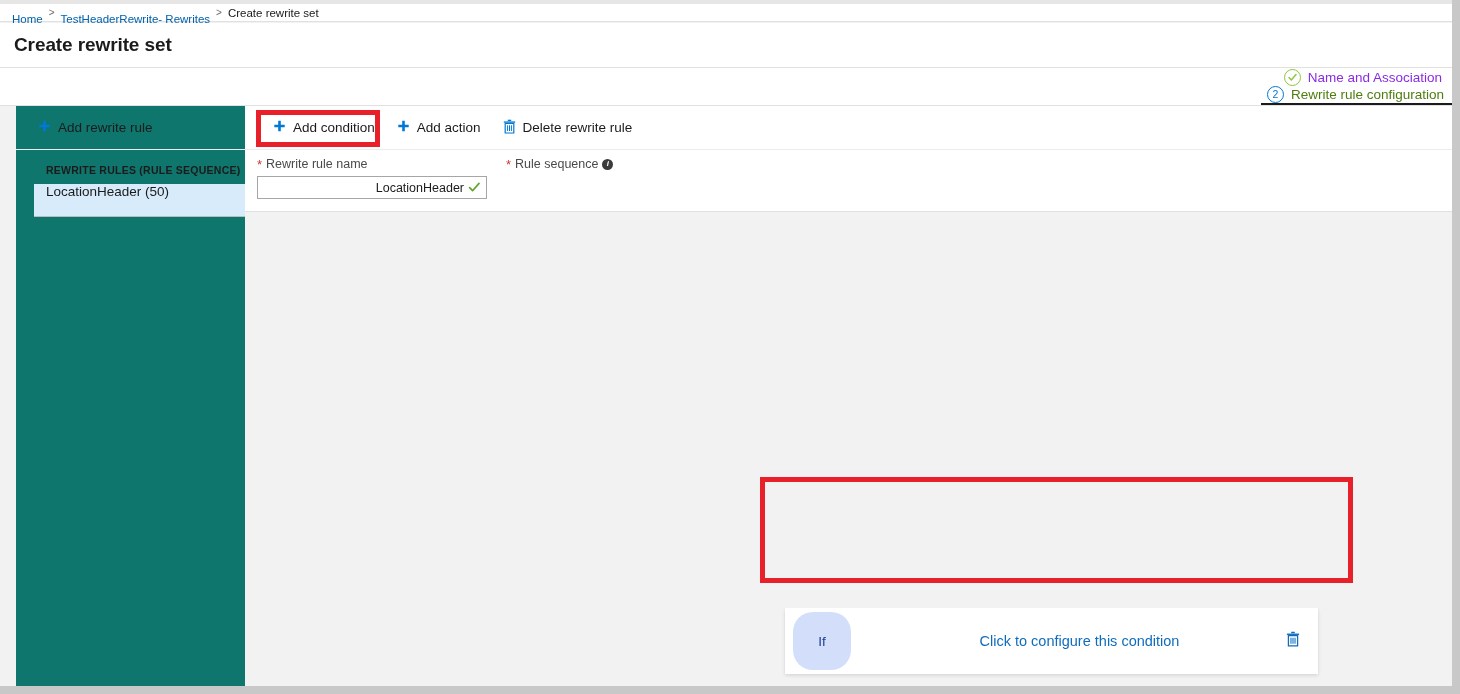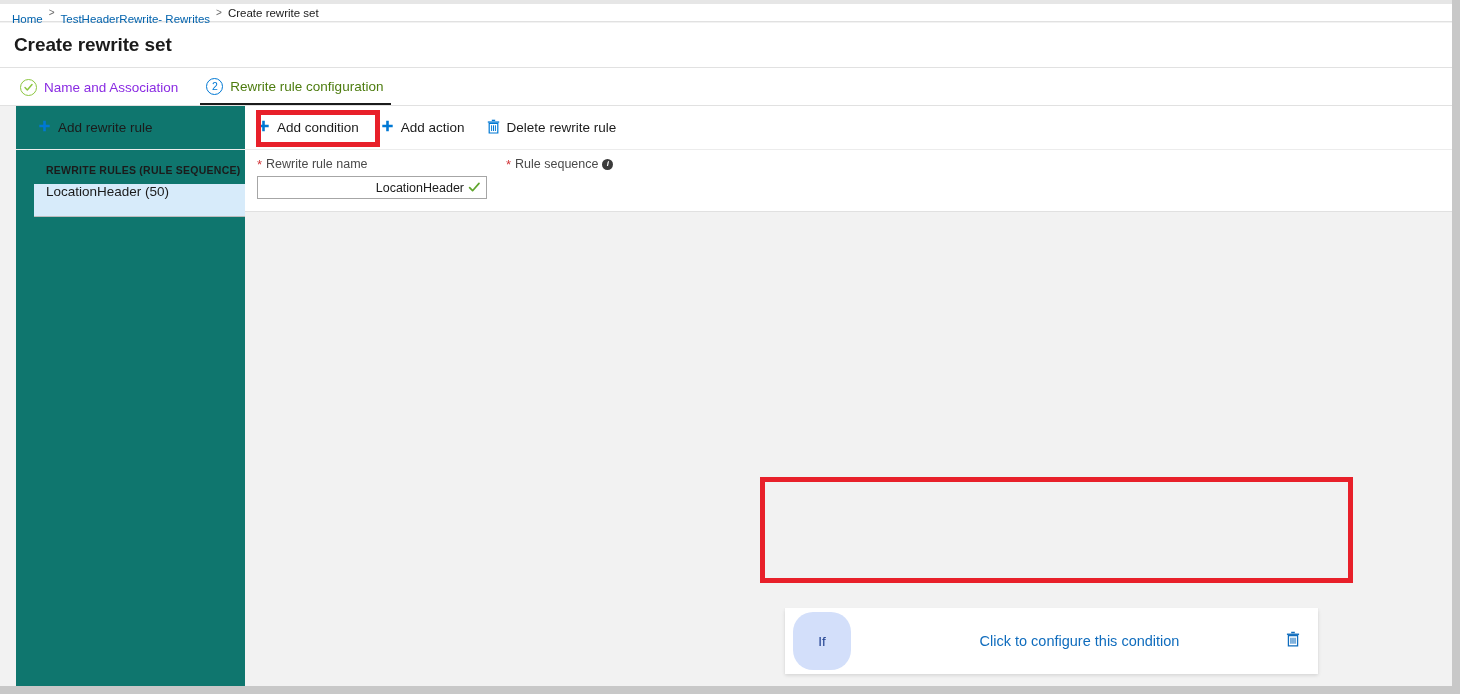--- a/index.html
+++ b/index.html
@@ -57,20 +57,21 @@
   }
 
   
   .tabs-bar {
     position: absolute; left: 0; top: 68px;
     width: 1452px; height: 38px;
     background: #ffffff;
     border-bottom: 1px solid #e1e1e1;
     display: flex; align-items: flex-end;
     padding-left: 20px;
+    flex-direction: column;
   }
   .tab {
     display: flex; align-items: center;
     height: 36px; padding: 0 10px 0 0;
     cursor: pointer; gap: 7px;
   }
   .tab + .tab { margin-left: 12px; }
   .tab-active {
     border-bottom: 2px solid #1b1b1b;
     padding-left: 6px; padding-right: 8px;
@@ -131,21 +132,21 @@
   
   .main {
     position: absolute; left: 245px; top: 106px;
     width: 1207px; height: 580px;
     background: #f2f2f2;
   }
   .main-toolbar {
     height: 44px; background: #ffffff;
     border-bottom: 1px solid #ececec;
     display: flex; align-items: center;
-    padding-left: 12px; gap: 22px;
+    padding-left: 28px; gap: 22px;
     position: relative;
   }
   .trash-cmd-icon { color: #0078d4; display: block; }
 
   .form-row {
     height: 62px; background: #ffffff;
     border-bottom: 1px solid #e1e1e1;
     display: flex; padding: 6px 0 0 12px; gap: 19px;
   }
   .field { display: flex; flex-direction: column; }

